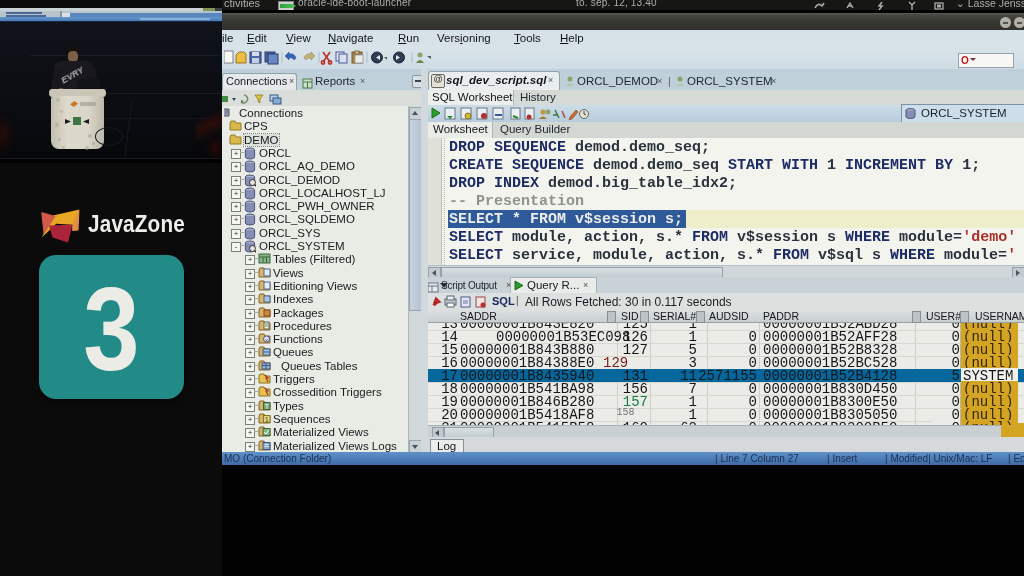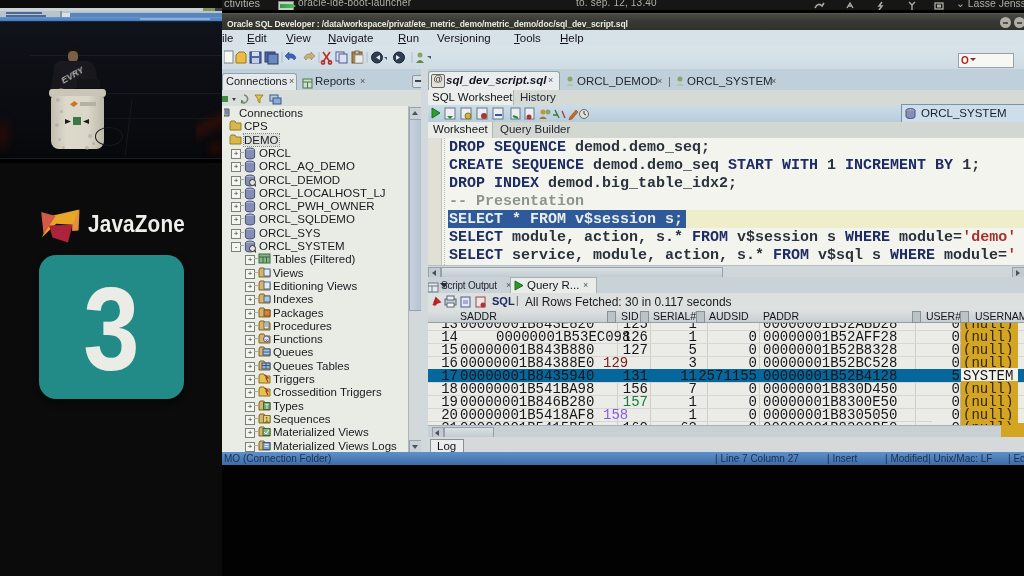--- a/index.html
+++ b/index.html
@@ -89,21 +89,20 @@
     <path d="M34,7 l3,-5 3,5 m-5,-2 h4" stroke="#b0b0a8" stroke-width="1.4" fill="none"></path>
     <path d="M69,1 l-3,4 h3 l-3,4" stroke="#b0b0a8" stroke-width="1.5" fill="none"></path>
     <path d="M96,1 l3,3 3,-3 m-3,3 v5" stroke="#b0b0a8" stroke-width="1.4" fill="none"></path>
     <rect x="122" y="2" width="8" height="6" fill="none" stroke="#b0b0a8" stroke-width="1.3"></rect>
         <rect x="124" y="3.5" width="4" height="3" fill="#b0b0a8"></rect>
   </svg>
   <div class="a" style="left:734px;top:-3px;font-size:10.5px;white-space:nowrap;">⌄ Lasse Jenssen</div>
 </div>
 
 <div class="a" style="left:222px;top:13px;width:802px;height:17px;background:linear-gradient(#4c4c46,#393934 45%,#31312d);border-top:1px solid #5a5a52;">
-  <div class="a" style="left:5px;top:4.5px;color:#eeece0;font-size:8.5px;font-weight:bold;letter-spacing:-.1px;">Oracle SQL Developer : /data/workspace/privat/ete_metric_demo/metric_demo/doc/sql_dev_script.sql</div>
   <div class="a" style="left:778px;top:3px;width:11px;height:11px;background:#b4b2a8;border-radius:50%;"></div>
   <div class="a" style="left:792px;top:3px;width:11px;height:11px;background:#b4b2a8;border-radius:50%;"></div>
   <div class="a" style="left:781px;top:7.5px;width:5px;height:2px;background:#55544c;"></div>
   <div class="a" style="left:795px;top:7.5px;width:5px;height:2px;background:#55544c;"></div>
 </div>
 
 <div class="a" style="left:222px;top:30px;width:802px;height:16px;background:#d9e4ec;color:#14141e;font-size:11.5px;">
   <div class="a" style="left:0px;top:2px;">ile</div>
   <div class="a" style="left:25px;top:2px;"><u>E</u>dit</div>
   <div class="a" style="left:64px;top:2px;"><u>V</u>iew</div>
@@ -368,21 +367,21 @@
       </div>
       <div class="a" style="left:0;top:0;width:199px;">
         <div class="a" style="left:23px;top:255.70000000000002px;width:8px;height:8px;border:1px solid #7a827a;background:#f8f8f4;font-size:8px;line-height:7px;text-align:center;color:#333;">+</div>
         <div class="a" style="left:32px;top:258.70000000000005px;width:4px;height:1px;background:#a8b0a8;"></div>
         <div class="a" style="left:36px;top:253.70000000000002px;"><svg width="13" height="11">
             <path d="M1,3 l1,-2 h4 l1,2 h5 v7 h-11 z" fill="#d8b868" stroke="#8a6420"></path>
             <rect x="4" y="3" width="8" height="6" fill="#98b8d8" stroke="#3a5a8a"></rect>
             <line x1="4" y1="5.5" x2="12" y2="5.5" stroke="#3a5a8a"></line>
             <line x1="8" y1="3" x2="8" y2="9" stroke="#3a5a8a"></line>
           </svg></div>
-        <div class="a" style="left:51px;top:253.70000000000002px;">Queues Tables</div>
+        <div class="a" style="left:59px;top:253.70000000000002px;">Queues Tables</div>
       </div>
       <div class="a" style="left:0;top:0;width:199px;">
         <div class="a" style="left:23px;top:269px;width:8px;height:8px;border:1px solid #7a827a;background:#f8f8f4;font-size:8px;line-height:7px;text-align:center;color:#333;">+</div>
         <div class="a" style="left:32px;top:272px;width:4px;height:1px;background:#a8b0a8;"></div>
         <div class="a" style="left:36px;top:267px;"><svg width="13" height="11">
             <path d="M1,3 l1,-2 h4 l1,2 h5 v7 h-11 z" fill="#ecc64a" stroke="#8a7420"></path>
             <path d="M7,2 l3,3 -2,0 2,4" stroke="#b03030" stroke-width="1.2" fill="none"></path>
           </svg></div>
         <div class="a" style="left:51px;top:267px;">Triggers</div>
       </div>
@@ -675,21 +674,21 @@
           <div class="a" style="left:252px;top:-1px;width:77px;text-align:right;font-family:'Liberation Mono',monospace;font-size:14px;letter-spacing:0px;color:#16161c;">0</div>
           <div class="a" style="left:335px;top:-1px;font-family:'Liberation Mono',monospace;font-size:14px;letter-spacing:0px;color:#16161c;">00000001B8300E50</div>
           <div class="a" style="left:472px;top:-1px;width:60px;text-align:right;font-family:'Liberation Mono',monospace;font-size:14px;letter-spacing:0px;color:#16161c;">0</div>
           <div class="a" style="left:533px;top:-1px;width:57px;height:14px;background:#d9a81e;">
             <span style="position:absolute;left:2px;font-family:'Liberation Mono',monospace;font-size:14px;letter-spacing:0px;color:#16161c;color:#33250e;">(null)</span>
           </div>
         </div>
         <div class="a" style="z-index:1;left:0;top:98px;width:504px;height:13px;border-bottom:1px solid #dadad2;">
           <div class="a" style="left:0px;top:-1px;width:30px;text-align:right;font-family:'Liberation Mono',monospace;font-size:14px;letter-spacing:0px;color:#16161c;">20</div>
           <div class="a" style="left:32px;top:-1px;font-family:'Liberation Mono',monospace;font-size:14px;letter-spacing:0px;color:#16161c;">00000001B5418AF8</div>
-          <div class="a" style="left:175px;top:-1px;width:45px;text-align:left;font-family:'Liberation Mono',monospace;font-size:14px;letter-spacing:0px;color:#8b5cf6;">158</div>
+          <div class="a" style="left:175px;top:-1px;width:45px;text-align:center;font-family:'Liberation Mono',monospace;font-size:10px;letter-spacing:0px;color:#737373;">158</div>
           <div class="a" style="left:212px;top:-1px;width:57px;text-align:right;font-family:'Liberation Mono',monospace;font-size:14px;letter-spacing:0px;color:#16161c;">1</div>
           <div class="a" style="left:252px;top:-1px;width:77px;text-align:right;font-family:'Liberation Mono',monospace;font-size:14px;letter-spacing:0px;color:#16161c;">0</div>
           <div class="a" style="left:335px;top:-1px;font-family:'Liberation Mono',monospace;font-size:14px;letter-spacing:0px;color:#16161c;">00000001B8305050</div>
           <div class="a" style="left:472px;top:-1px;width:60px;text-align:right;font-family:'Liberation Mono',monospace;font-size:14px;letter-spacing:0px;color:#16161c;">0</div>
           <div class="a" style="left:533px;top:-1px;width:57px;height:14px;background:#d9a81e;">
             <span style="position:absolute;left:2px;font-family:'Liberation Mono',monospace;font-size:14px;letter-spacing:0px;color:#16161c;color:#33250e;">(null)</span>
           </div>
         </div>
         <div class="a" style="z-index:1;left:0;top:111px;width:596px;height:13px;border-bottom:1px solid #dadad2;">
           <div class="a" style="left:0px;top:-1px;width:30px;text-align:right;font-family:'Liberation Mono',monospace;font-size:14px;letter-spacing:0px;color:#16161c;">21</div>

